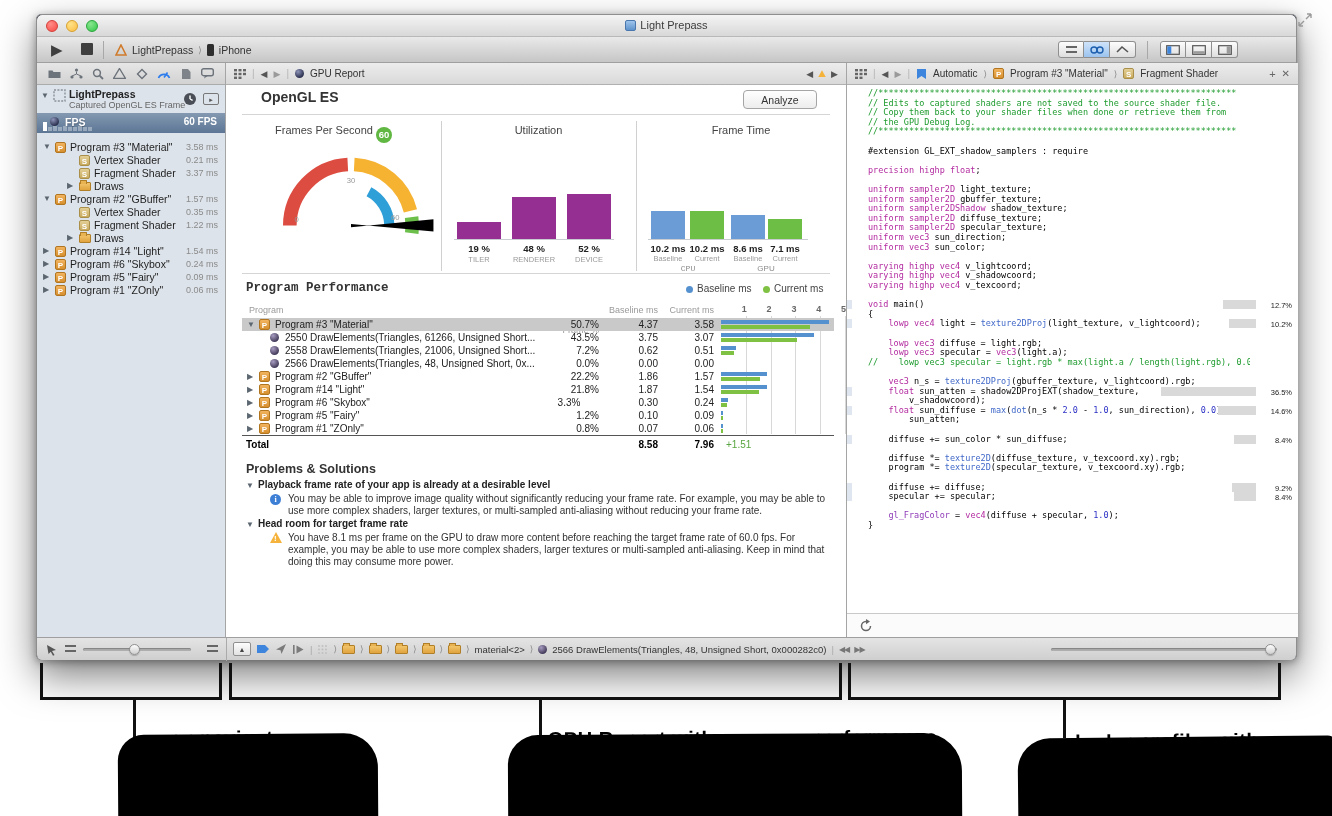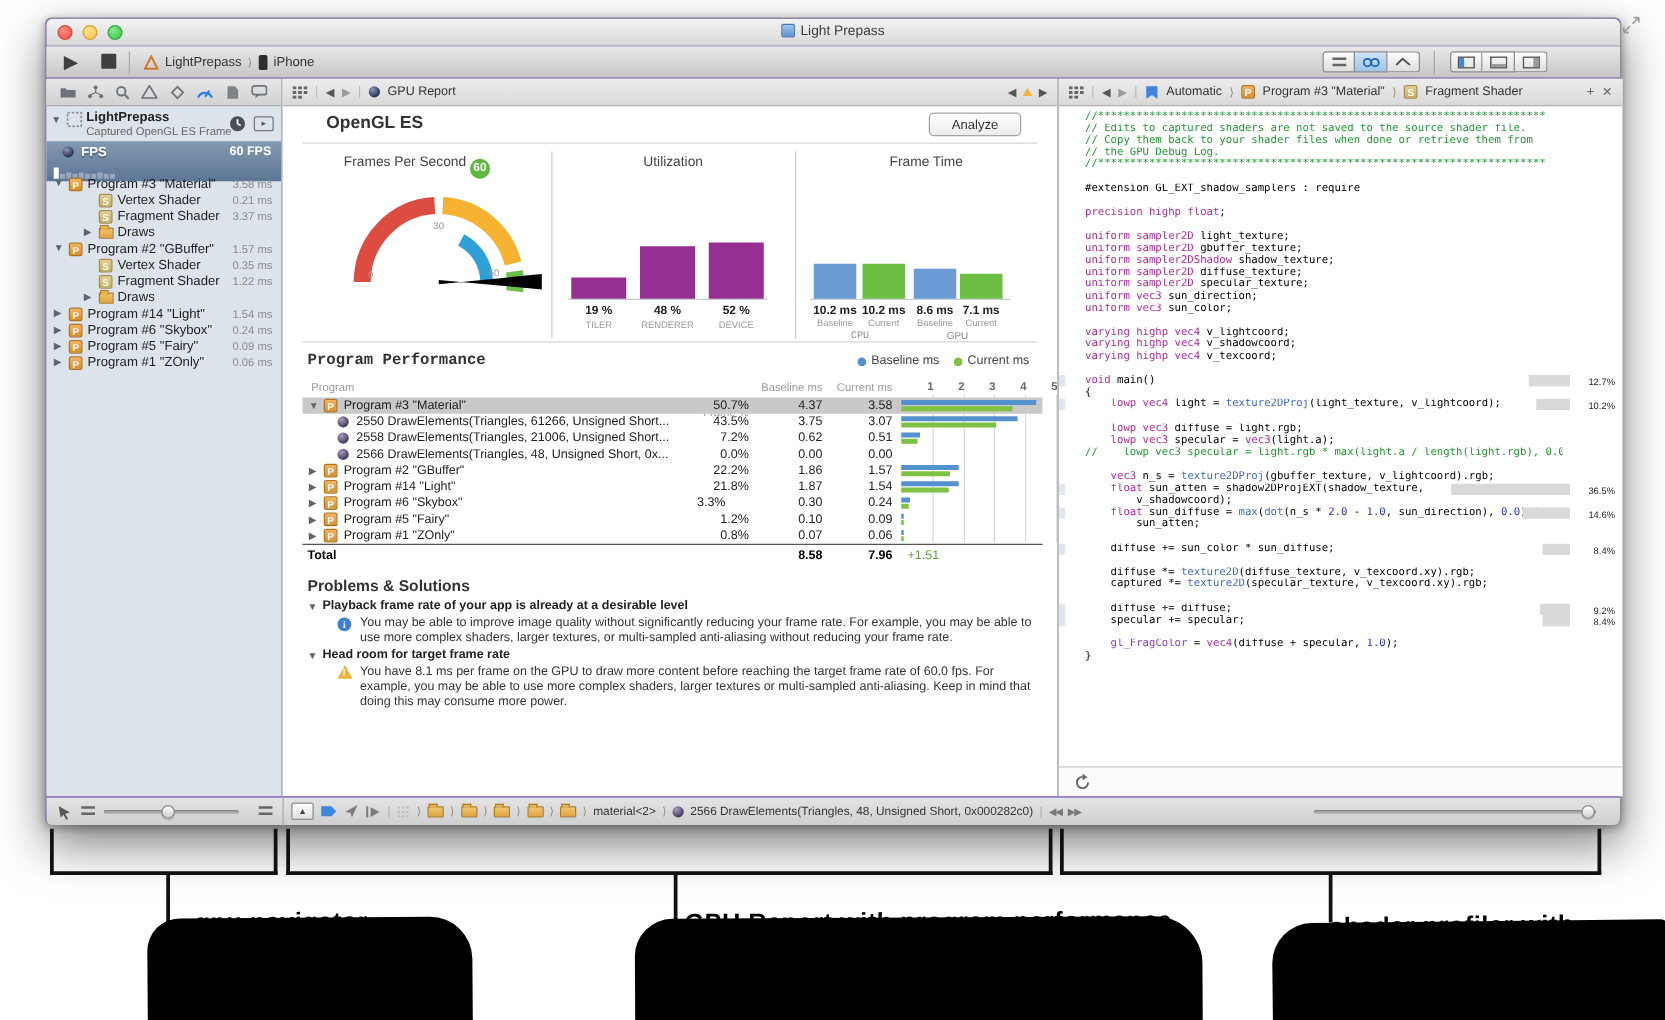--- a/index.html
+++ b/index.html
@@ -2,21 +2,21 @@
 <html><head>
 <meta charset="utf-8">
 <style>
   * { margin:0; padding:0; box-sizing:border-box; }
   html,body { background:#fff; }
   body { font-family:"Liberation Sans", sans-serif; width:1332px; height:816px; position:relative; overflow:hidden; }
   .abs { position:absolute; }
 
   
   #window { position:absolute; left:36px; top:14px; width:1261px; height:646px;
-    border:1px solid #8e8e8e; border-radius:5px; background:#6d28d9;
+    border:1px solid #8e8e8e; border-radius:5px; background:#0f172a;
     box-shadow:0 16px 38px rgba(0,0,0,.5), 0 2px 8px rgba(0,0,0,.35); }
   #titlebar { position:absolute; left:0; top:0; right:0; height:22px;
     background:linear-gradient(#f4f4f4,#d8d8d8); border-radius:5px 5px 0 0; border-bottom:1px solid #b9b9b9; }
   .traffic { position:absolute; top:5px; width:12px; height:12px; border-radius:50%; }
   #win-title { position:absolute; top:4px; left:0; right:0; text-align:center; font-size:11px; color:#3c3c3c; }
   #win-title .doc-icon { display:inline-block; width:11px; height:11px; border-radius:2px;
     background:linear-gradient(#9fc5ec,#5f93cc); border:1px solid #4a77ad; vertical-align:-2px; margin-right:4px; }
   #toolbar { position:absolute; left:0; top:22px; right:0; height:26px;
     background:linear-gradient(#e9e9e9,#c6c6c6); border-bottom:1px solid #9f9f9f; }
   .tb-glyph { color:#3f3f3f; font-size:13px; line-height:26px; }
@@ -41,21 +41,21 @@
   .nav-arrow { color:#555; font-size:9px; }
   .nav-arrow.fwd { color:#9a9a9a; }
   .sphere { width:10px; height:10px; border-radius:50%; background:radial-gradient(circle at 35% 30%, #8d94b8, #2c3150 70%); }
   .sphere.small { width:9px; height:9px; }
   
   #nav-iconbar { position:absolute; left:0; top:0; right:0; height:22px; background:linear-gradient(#e6e6e6,#d2d2d2);
     border-bottom:1px solid #ababab; display:flex; align-items:center; justify-content:space-around; padding:0 6px; }
   #nav-header { position:absolute; left:0; top:22px; width:100%; height:28px; }
   .hdr-title { position:absolute; left:32px; top:3px; font-size:10.5px; font-weight:bold; color:#222; }
   .hdr-sub { position:absolute; left:32px; top:15px; font-size:9px; color:#666; }
-  #fps-block { position:absolute; left:0; top:50px; width:100%; height:32px;
+  #fps-block { position:absolute; left:0; top:50px; width:100%; height:20px;
     background:linear-gradient(#8499b1,#5c7695); }
   #fps-row-label { position:absolute; left:28px; top:3px; color:#fff; font-size:10.5px; font-weight:bold; text-shadow:0 1px 1px rgba(0,0,0,.3); }
   #fps-row-value { position:absolute; right:8px; top:3px; color:#fff; font-size:10px; font-weight:bold; }
   #fps-graph { position:absolute; left:6px; bottom:2px; height:10px; display:flex; align-items:flex-end; gap:1px; }
   #nav-tree { position:absolute; left:0; top:78px; width:100%; }
   .tree-row { position:absolute; left:0; width:100%; height:13px; font-size:10.5px; color:#1e1e1e; }
   .tree-exp { position:absolute; top:1px; font-size:8px; color:#5b6670; }
   .tree-label { position:absolute; top:0; }
   .tree-val { position:absolute; right:7px; top:1px; font-size:9px; color:#8a8a8a; }
   .picon { position:absolute; top:1px; width:11px; height:11px; border-radius:2px; text-align:center;
@@ -622,21 +622,21 @@
         <div class="pct-bar" style="top: 320.8px; width: 38px;"></div>
         <div class="pct-lab" style="top: 321.8px;">14.6%</div>
         <div class="cl" style="top: 330.4px;"><span class="sp-p">        sun_atten;</span></div>
         <div class="cl" style="top: 340px;"></div>
         <div class="cl" style="top: 349.6px;"><span class="sp-p">    diffuse += sun_color * sun_diffuse;</span></div>
         <div class="gut-mark" style="top: 349.6px;"></div>
         <div class="pct-bar" style="top: 349.6px; width: 22px;"></div>
         <div class="pct-lab" style="top: 350.6px;">8.4%</div>
         <div class="cl" style="top: 359.2px;"></div>
         <div class="cl" style="top: 368.8px;"><span class="sp-p">    diffuse *= </span><span class="sp-f">texture2D</span><span class="sp-p">(diffuse_texture, v_texcoord.xy).rgb;</span></div>
-        <div class="cl" style="top: 378.4px;"><span class="sp-p">    captured *= </span><span class="sp-f">texture2D</span><span class="sp-p">(specular_texture, v_texcoord.xy).rgb;</span></div>
+        <div class="cl" style="top: 378.4px;"><span class="sp-p">    program *= </span><span class="sp-f">texture2D</span><span class="sp-p">(specular_texture, v_texcoord.xy).rgb;</span></div>
         <div class="cl" style="top: 388px;"></div>
         <div class="cl" style="top: 397.6px;"><span class="sp-p">    diffuse += diffuse;</span></div>
         <div class="gut-mark" style="top: 397.6px;"></div>
         <div class="pct-bar" style="top: 397.6px; width: 24px;"></div>
         <div class="pct-lab" style="top: 398.6px;">9.2%</div>
         <div class="cl" style="top: 407.2px;"><span class="sp-p">    specular += specular;</span></div>
         <div class="gut-mark" style="top: 407.2px;"></div>
         <div class="pct-bar" style="top: 407.2px; width: 22px;"></div>
         <div class="pct-lab" style="top: 408.2px;">8.4%</div>
         <div class="cl" style="top: 416.8px;"></div>

